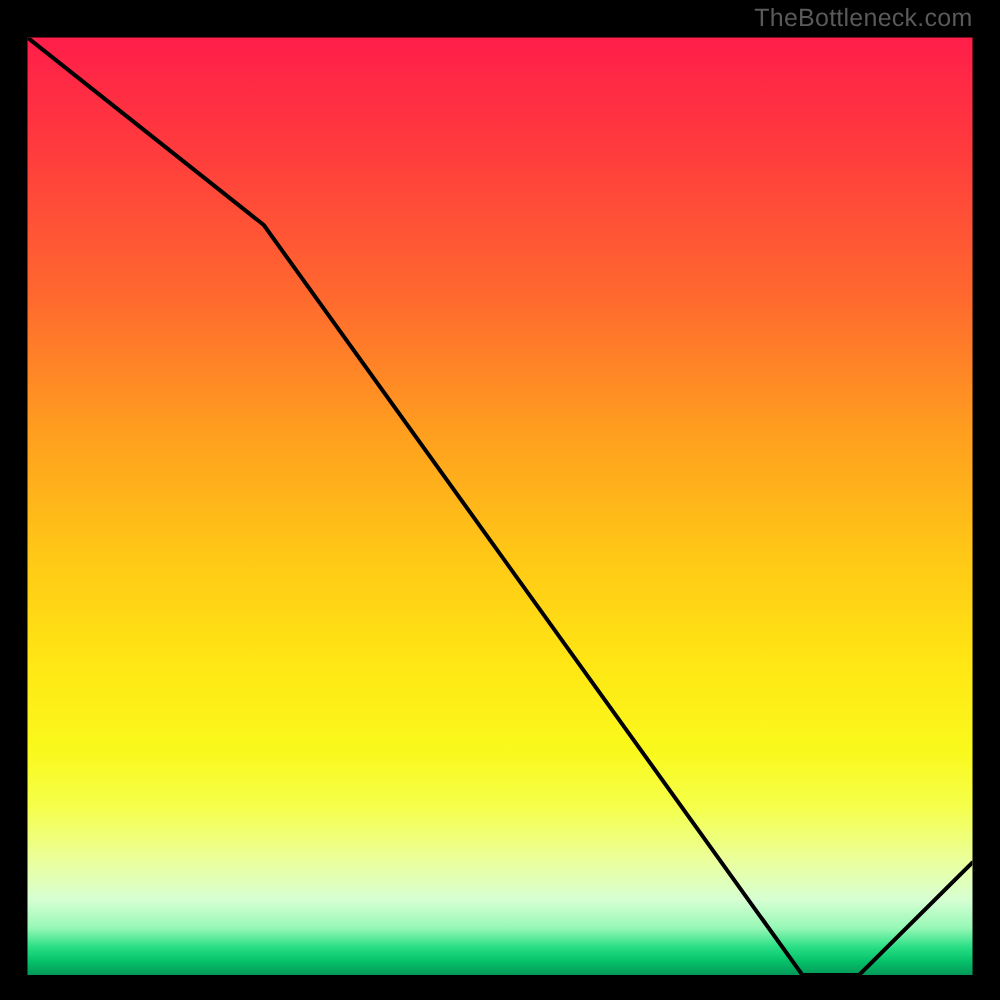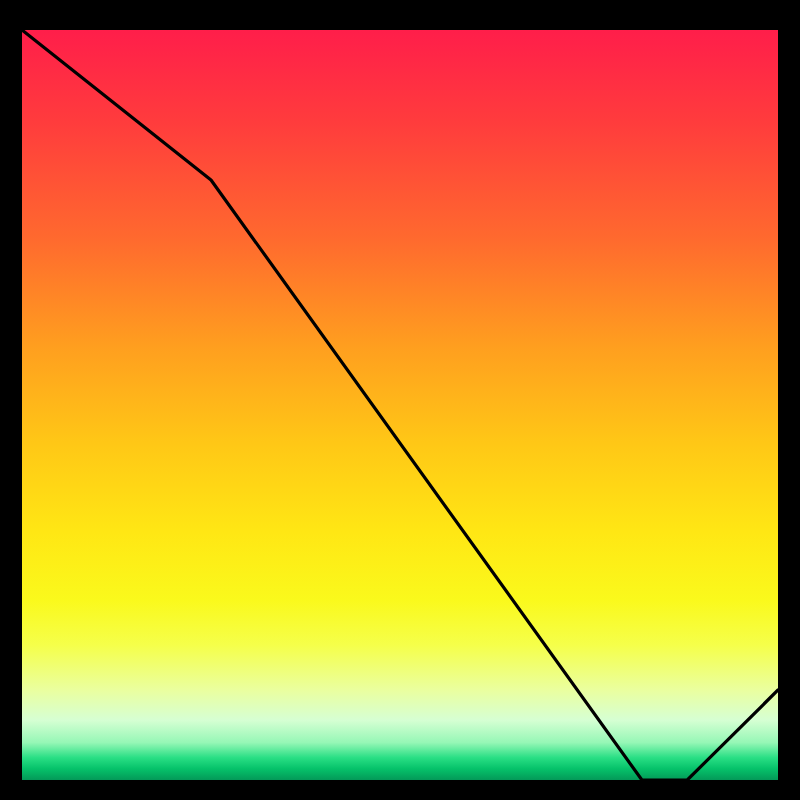--- a/index.html
+++ b/index.html
@@ -67,20 +67,21 @@
     letter-spacing: 0.3px;
     user-select: none;
     white-space: nowrap;
   }
 </style>
 </head>
 <body>
 
 <div class="frame">
 
+  <div class="watermark">TheBottleneck.com</div>
 
   <div class="plot">
 
     <svg class="curve" viewBox="0 0 756 750" preserveAspectRatio="none">
 
       <path id="curve-path" fill="none" stroke="#000000" stroke-width="3.2" stroke-linejoin="round" stroke-linecap="round" d="M0.0 0.0 L189.0 150.0 L619.9 750.0 L665.3 750.0 L756.0 660.0"></path>
     </svg>
 
     <div class="green-label" style="left: 610px; top: 727px;"></div>
   </div>

